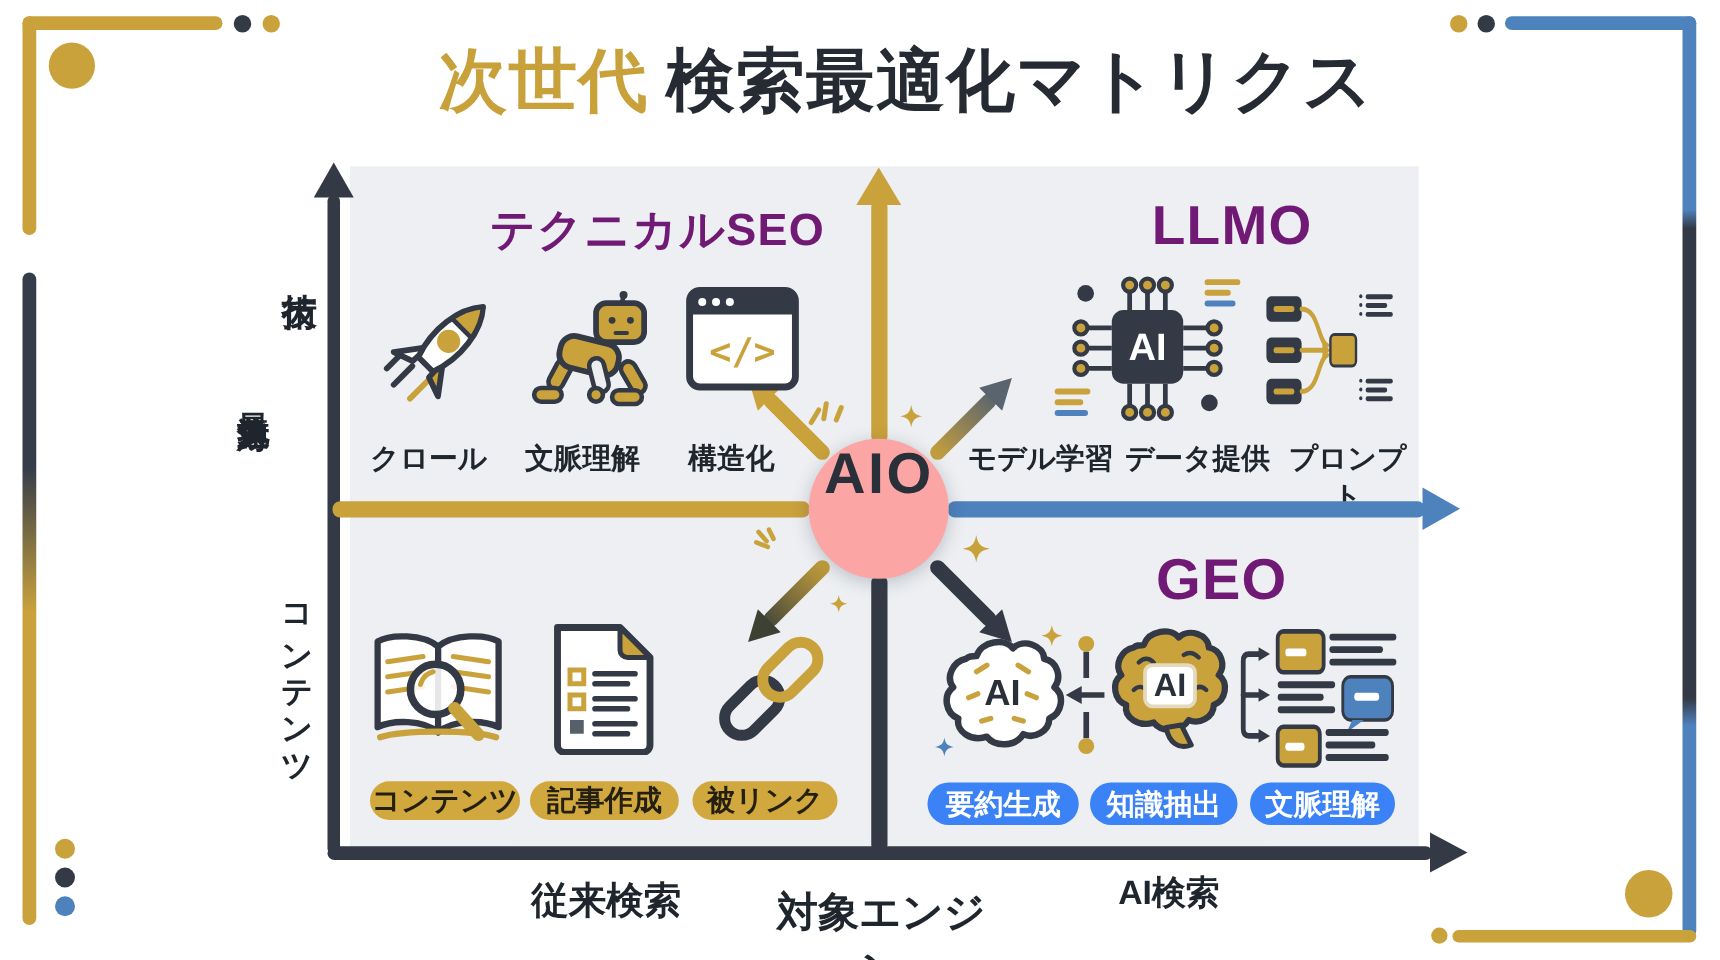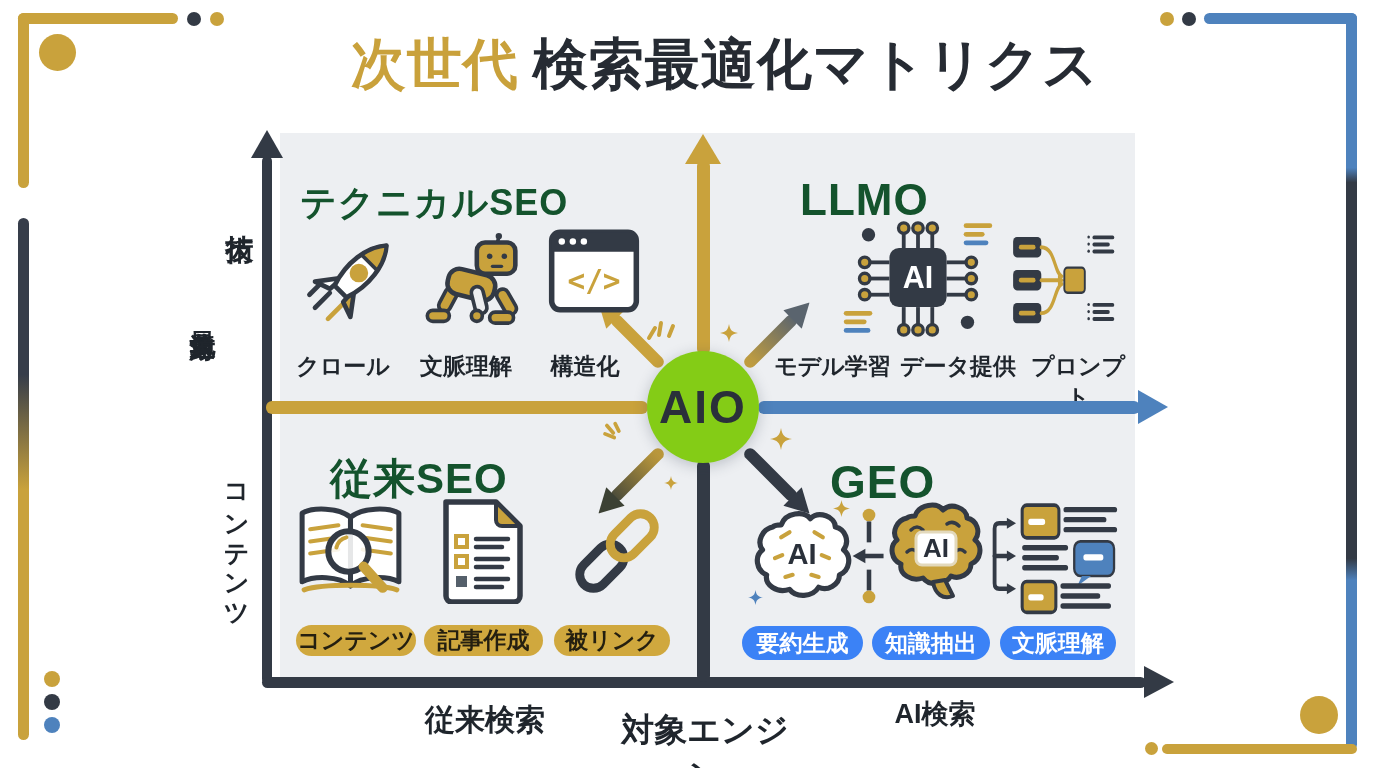--- a/index.html
+++ b/index.html
@@ -2,31 +2,31 @@
 <html><head>
 <meta charset="utf-8">
 <style>
   html,body{margin:0;padding:0;background:#fff;}
   .canvas{position:relative;width:1376px;height:768px;overflow:hidden;background:#fff;
           font-family:"Liberation Sans","DejaVu Sans",sans-serif;}
   .abs{position:absolute;}
   .bar{position:absolute;border-radius:6px;}
   .dot{position:absolute;border-radius:50%;}
   .tri{position:absolute;width:0;height:0;}
-  .qtitle{position:absolute;text-align:left;font-weight:800;color:#14532d;letter-spacing:1px;margin-top:19px;}
+  .qtitle{position:absolute;text-align:right;font-weight:800;color:#701a75;letter-spacing:1px;}
   .lbl{position:absolute;text-align:center;font-weight:700;color:#1F252C;font-size:23px;}
   .pill{position:absolute;display:flex;align-items:center;justify-content:center;
         border-radius:17px;font-weight:800;font-size:23px;}
   .pill.gold{background:#D0A83E;color:#241F10;}
   .pill.dark{background:#3b82f6;color:#FFFFFF;}
   .vlabel{position:absolute;writing-mode:vertical-rl;text-orientation:upright;
           font-weight:800;color:#1F252C;letter-spacing:3px;}
   .xlabel{position:absolute;text-align:center;font-weight:800;color:#1F252C;}
   .hub{position:absolute;left:647px;top:351px;width:112px;height:112px;border-radius:50%;
-       background:#84cc16;box-shadow:0 3px 14px rgba(40,50,70,.25);display:flex;align-items:center;
+       background:#fca5a5;box-shadow:0 3px 14px rgba(40,50,70,.25);display:flex;align-items:flex-start;
        justify-content:center;z-index:6;font-weight:900;font-size:46px;color:#2A303A;letter-spacing:2px;}
   .diag{position:absolute;width:92px;height:26px;z-index:3;}
   .title{position:absolute;left:0;top:28px;width:100%;text-align:center;font-weight:800;
          font-size:55px;letter-spacing:1px;color:#262B33;padding-left:37px;}
   .title .accent{color:#C9A13B;margin-right:14px;}
   svg{display:block;}
 </style>
 </head>
 <body>
 
@@ -284,21 +284,20 @@
           <circle cx="126" cy="109" r="2"></circle>
           <circle cx="126" cy="118" r="2"></circle>
       </g>
     </svg>
   </div>
 
   <div class="lbl" style="left:770px;top:351px;width:125px;">モデル学習</div>
   <div class="lbl" style="left:897px;top:351px;width:122px;">データ提供</div>
   <div class="lbl" style="left:1022px;top:351px;width:112px;">プロンプト</div>
 
-  <div class="qtitle" style="left:330px;top:432px;width:290px;font-size:42px;">従来SEO</div>
 
   <div class="abs" style="left:288px;top:498px;z-index:3;">
     <svg width="126" height="108" viewBox="0 0 125 105">
       <g stroke-linejoin="round" stroke-linecap="round">
         <path d="M62 18 C50 8 24 8 14 14 L14 82 C26 76 50 76 62 86 Z" fill="#fff" stroke="#333A45" stroke-width="5"></path>
         <path d="M62 18 C74 8 100 8 110 14 L110 82 C98 76 74 76 62 86 Z" fill="#fff" stroke="#333A45" stroke-width="5"></path>
         <path d="M16 90 C34 84 90 84 108 90" fill="none" stroke="#C9A23C" stroke-width="5"></path>
         <g stroke="#C9A23C" stroke-width="4">
           <line x1="22" y1="30" x2="50" y2="26"></line>
             <line x1="22" y1="42" x2="50" y2="38"></line>

